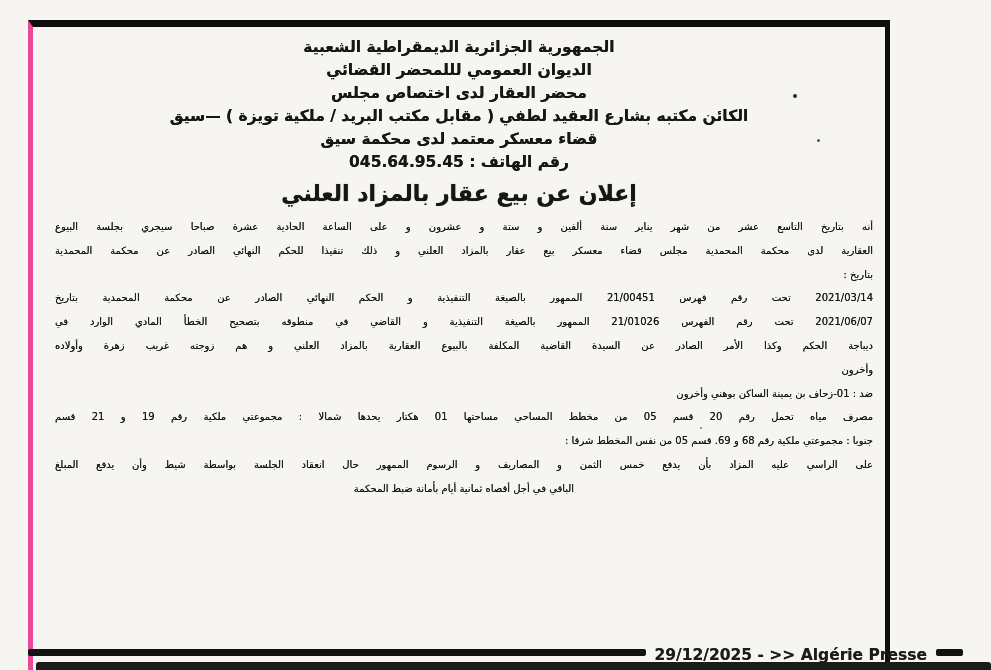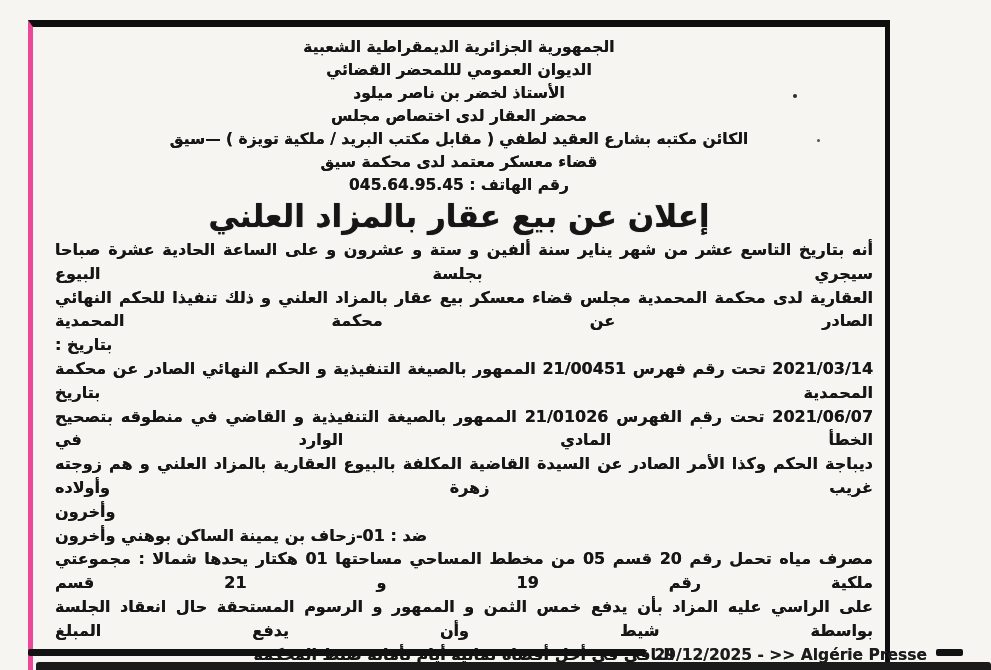--- a/index.html
+++ b/index.html
@@ -32,35 +32,35 @@
     padding-top: 9px;
     font-weight: bold;
     font-size: 15.5px;
     line-height: 23px;
     text-shadow: 0 0 0.6px rgba(10,10,10,.85);
   }
   .notice-title {
     direction: rtl;
     text-align: center;
     font-weight: bold;
-    font-size: 31px;
+    font-size: 22px;
     line-height: 33px;
     margin-top: 3px;
     letter-spacing: 0.5px;
     text-shadow: 0 0 0.7px rgba(10,10,10,.9);
   }
   .body-text {
     direction: rtl;
     padding: 5px 12px 0 22px;
-    font-weight: bold;
-    font-size: 16px;
+    font-weight: normal;
+    font-size: 10px;
     line-height: 23.8px;
     text-shadow: 0 0 0.5px rgba(10,10,10,.8);
   }
-  .bl { white-space: nowrap; text-align: left; }
+  .bl { white-space: nowrap; text-align: right; }
   .bl.fill { text-align: justify; text-align-last: justify; white-space: normal; }
   .bl.center { text-align: center; }
   .press-footer {
     position: absolute;
     left: 28px;
     top: 640px;
     width: 935px;
     height: 24px;
     display: flex;
     align-items: center;
@@ -105,40 +105,40 @@
 </head>
 <body>
 
 <div class="page">
 
   <div class="frame">
 
     <div class="letterhead">
       <div>الجمهورية الجزائرية الديمقراطية الشعبية</div>
       <div>الديوان العمومي لللمحضر القضائي</div>
-      <div>الأستاذ لخضر بن ناصر ميلود</div>
       <div>محضر العقار لدى اختصاص مجلس</div>
       <div>الكائن مكتبه بشارع العقيد لطفي ( مقابل  مكتب البريد / ملكية تويزة ) —سيق</div>
       <div>قضاء معسكر معتمد لدى محكمة سيق</div>
       <div>رقم الهاتف : 045.64.95.45</div>
     </div>
 
     <div class="notice-title">إعلان عن بيع عقار بالمزاد العلني</div>
 
     <div class="body-text">
       <div class="bl fill">أنه بتاريخ التاسع عشر من شهر يناير سنة ألفين و ستة و عشرون  و على الساعة الحادية عشرة صباحا   سيجري بجلسة البيوع</div>
       <div class="bl fill">العقارية لدى محكمة المحمدية  مجلس قضاء معسكر  بيع عقار بالمزاد العلني  و ذلك تنفيذا للحكم النهائي الصادر  عن محكمة المحمدية</div>
       <div class="bl">بتاريخ :</div>
       <div class="bl fill">2021/03/14 تحت رقم فهرس 21/00451 الممهور بالصيغة التنفيذية و الحكم النهائي الصادر عن محكمة المحمدية  بتاريخ</div>
       <div class="bl fill">2021/06/07 تحت رقم الفهرس 21/01026 الممهور بالصيغة التنفيذية و القاضي في منطوقه بتصحيح الخطأ المادي الوارد  في</div>
       <div class="bl fill">ديباجة الحكم وكذا الأمر الصادر عن السيدة القاضية المكلفة بالبيوع العقارية بالمزاد العلني و هم زوجته  غريب زهرة وأولاده</div>
       <div class="bl">وأخرون</div>
       <div class="bl">ضد : 01-زحاف بن يمينة الساكن بوهني وأخرون</div>
       <div class="bl fill">مصرف مياه تحمل رقم 20 قسم 05 من مخطط المساحي مساحتها 01 هكتار يحدها شمالا : مجموعتي ملكية رقم 19 و 21 قسم</div>
-      <div class="bl fill">على الراسي عليه المزاد بأن يدفع خمس الثمن و الممهور و الرسوم المستحقة حال انعقاد الجلسة بواسطة شيط وأن يدفع المبلغ</div>
+      <div class="bl">جنوبا : مجموعتي ملكية رقم 68 و 69. قسم 05 من نفس المخطط شرقا :</div>
+      <div class="bl fill">على الراسي عليه المزاد بأن يدفع خمس الثمن و المصاريف و الرسوم الممهور حال انعقاد الجلسة بواسطة شيط وأن يدفع المبلغ</div>
       <div class="bl center">الباقي في أجل أقصاه ثمانية أيام بأمانة ضبط المحكمة</div>
 
     </div>
 
   </div>
 
   <div class="press-footer">
     <div class="press-bar-long"></div>
     <div class="press-label">29/12/2025 - &gt;&gt; Algérie Presse</div>
     <div class="press-bar-short"></div>

